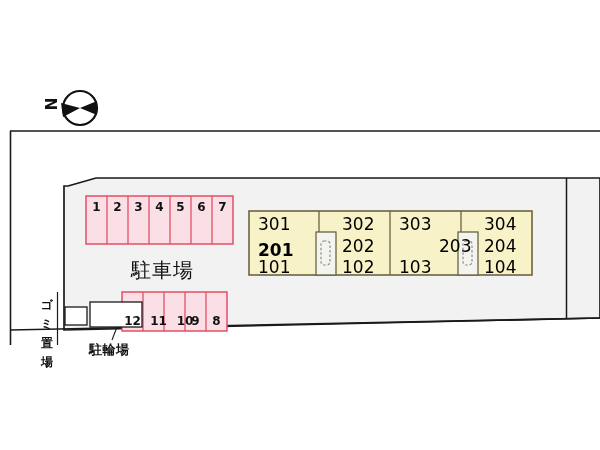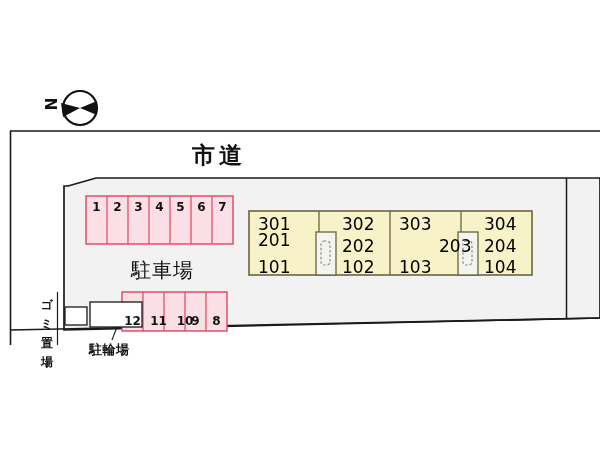--- a/index.html
+++ b/index.html
@@ -197,21 +197,20 @@
     <svg viewBox="0 0 72 46" width="72" height="46">
       <circle cx="44" cy="24" r="17" fill="#ffffff" stroke="#111111" stroke-width="2.2"></circle>
       <polygon points="44,24 25,19 27,33" fill="#111111"></polygon>
       <polygon points="44,24 61,17 61,31" fill="#111111"></polygon>
       <g transform="translate(16,20) rotate(-90)">
         <text x="0" y="0" font-family="DejaVu Sans, Liberation Sans, sans-serif" font-size="15" font-weight="bold" fill="#111111" text-anchor="middle" dominant-baseline="middle">N</text>
       </g>
     </svg>
   </div>
 
-  <div class="lbl road-label">市道</div>
 
   <div class="lbl parking-label">駐車場</div>
 
   <div class="lbl bike-label">駐輪場</div>
 
   <div class="lbl gomi-label">ゴミ置場</div>
 
   <div class="stall-num" style="left:86px;  top:200px; width:21px;">1</div>
   <div class="stall-num" style="left:107px; top:200px; width:21px;">2</div>
   <div class="stall-num" style="left:128px; top:200px; width:21px;">3</div>
@@ -220,21 +219,21 @@
   <div class="stall-num" style="left:191px; top:200px; width:21px;">6</div>
   <div class="stall-num" style="left:212px; top:200px; width:21px;">7</div>
 
   <div class="stall-num" style="left:122px; top:314px; width:21px;">12</div>
   <div class="stall-num" style="left:143px; top:314px; width:31px;">11</div>
   <div class="stall-num" style="left:164px; top:314px; width:42px;">10</div>
   <div class="stall-num" style="left:185px; top:314px; width:21px;">9</div>
   <div class="stall-num" style="left:206px; top:314px; width:21px;">8</div>
 
   <div class="unit-num" style="left:258px; top:214px;">301</div>
-  <div class="unit-num" style="left:258px; top:230px;">201</div>
+  <div class="unit-num" style="left:258px; top:240px;font-weight:bold;">201</div>
   <div class="unit-num" style="left:258px; top:257px;">101</div>
 
   <div class="unit-num" style="left:342px; top:214px;">302</div>
   <div class="unit-num" style="left:342px; top:236px;">202</div>
   <div class="unit-num" style="left:342px; top:257px;">102</div>
 
   <div class="unit-num" style="left:399px; top:214px;">303</div>
   <div class="unit-num" style="left:399px; top:236px;margin-left:40px;">203</div>
   <div class="unit-num" style="left:399px; top:257px;">103</div>
 

